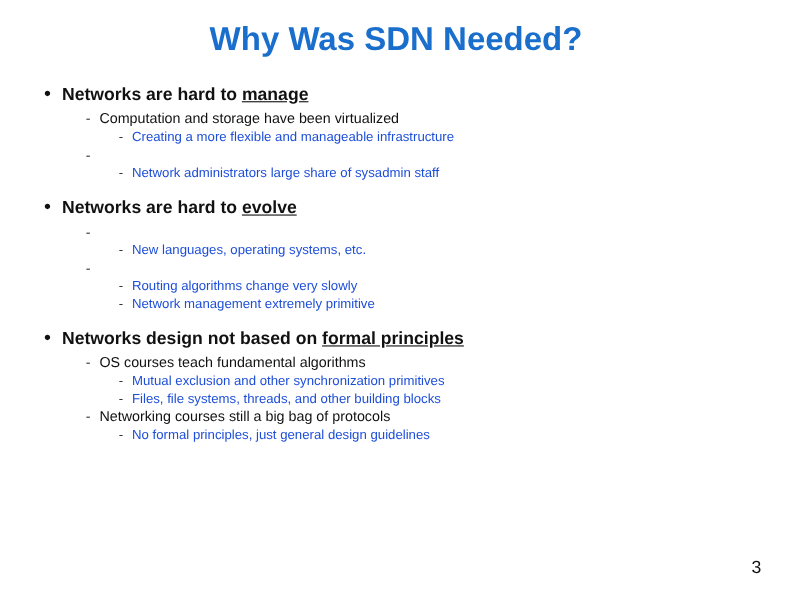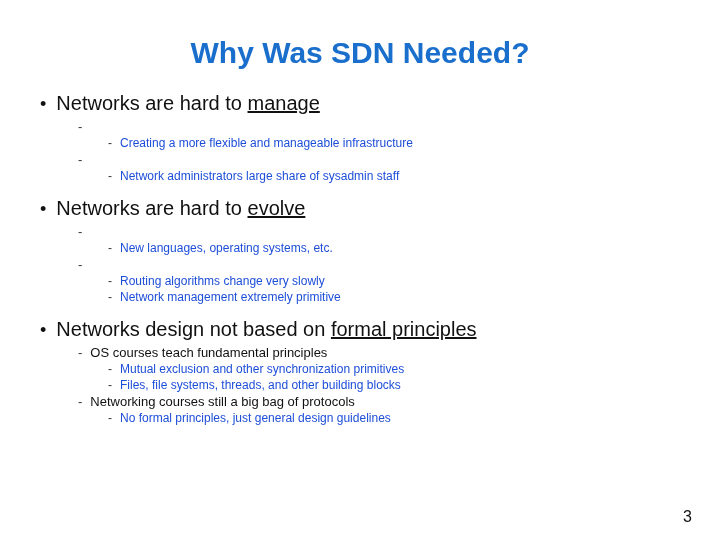--- a/index.html
+++ b/index.html
@@ -7,21 +7,21 @@
       width: 720px;
       height: 540px;
       background: #ffffff;
       font-family: Arial, sans-serif;
       overflow: hidden;
       position: relative;
     }
     .slide {
       width: 720px;
       height: 540px;
-      padding: 36px 40px 20px 40px;
+      padding: 19px 40px 20px 40px;
       position: relative;
     }
     .title {
       text-align: center;
       color: #1a6ecc;
       font-size: 30px;
       font-weight: bold;
       margin-bottom: 22px;
       font-family: Arial, sans-serif;
     }
@@ -33,22 +33,22 @@
       align-items: baseline;
       margin-bottom: 4px;
     }
     .bullet-dot {
       font-size: 18px;
       margin-right: 10px;
       color: #111;
       flex-shrink: 0;
     }
     .bullet-main-text {
-      font-size: 20px;
-      font-weight: normal;
+      font-size: 16px;
+      font-weight: bold;
       color: #111;
     }
     .bullet-main-text u {
       text-decoration: underline;
     }
     .sub-list {
       margin-left: 38px;
     }
     .sub-item {
       display: flex;
@@ -102,20 +102,21 @@
     <div class="bullet-main">
       <span class="bullet-dot">•</span>
       <span class="bullet-main-text">
         Networks are hard to <u>manage</u>
       </span>
     </div>
     <div class="sub-list">
 
       <div class="sub-item">
         <span class="sub-dash">-</span>
+        <span class="sub-text">Computation and storage have been virtualized</span>
       </div>
       <div class="sub-sub-list">
         <div class="sub-sub-item">
           <span class="sub-sub-dash">-</span>
           <span class="sub-sub-text">Creating a more flexible and manageable infrastructure</span>
         </div>
       </div>
 
       <div class="sub-item">
         <span class="sub-dash">-</span>
@@ -168,21 +169,21 @@
     <div class="bullet-main">
       <span class="bullet-dot">•</span>
       <span class="bullet-main-text">
         Networks design not based on <u>formal principles</u>
       </span>
     </div>
     <div class="sub-list">
 
       <div class="sub-item">
         <span class="sub-dash">-</span>
-        <span class="sub-text">OS courses teach fundamental principles</span>
+        <span class="sub-text">OS courses teach fundamental algorithms</span>
       </div>
       <div class="sub-sub-list">
         <div class="sub-sub-item">
           <span class="sub-sub-dash">-</span>
           <span class="sub-sub-text">Mutual exclusion and other synchronization primitives</span>
         </div>
         <div class="sub-sub-item">
           <span class="sub-sub-dash">-</span>
           <span class="sub-sub-text">Files, file systems, threads, and other building blocks</span>
         </div>

